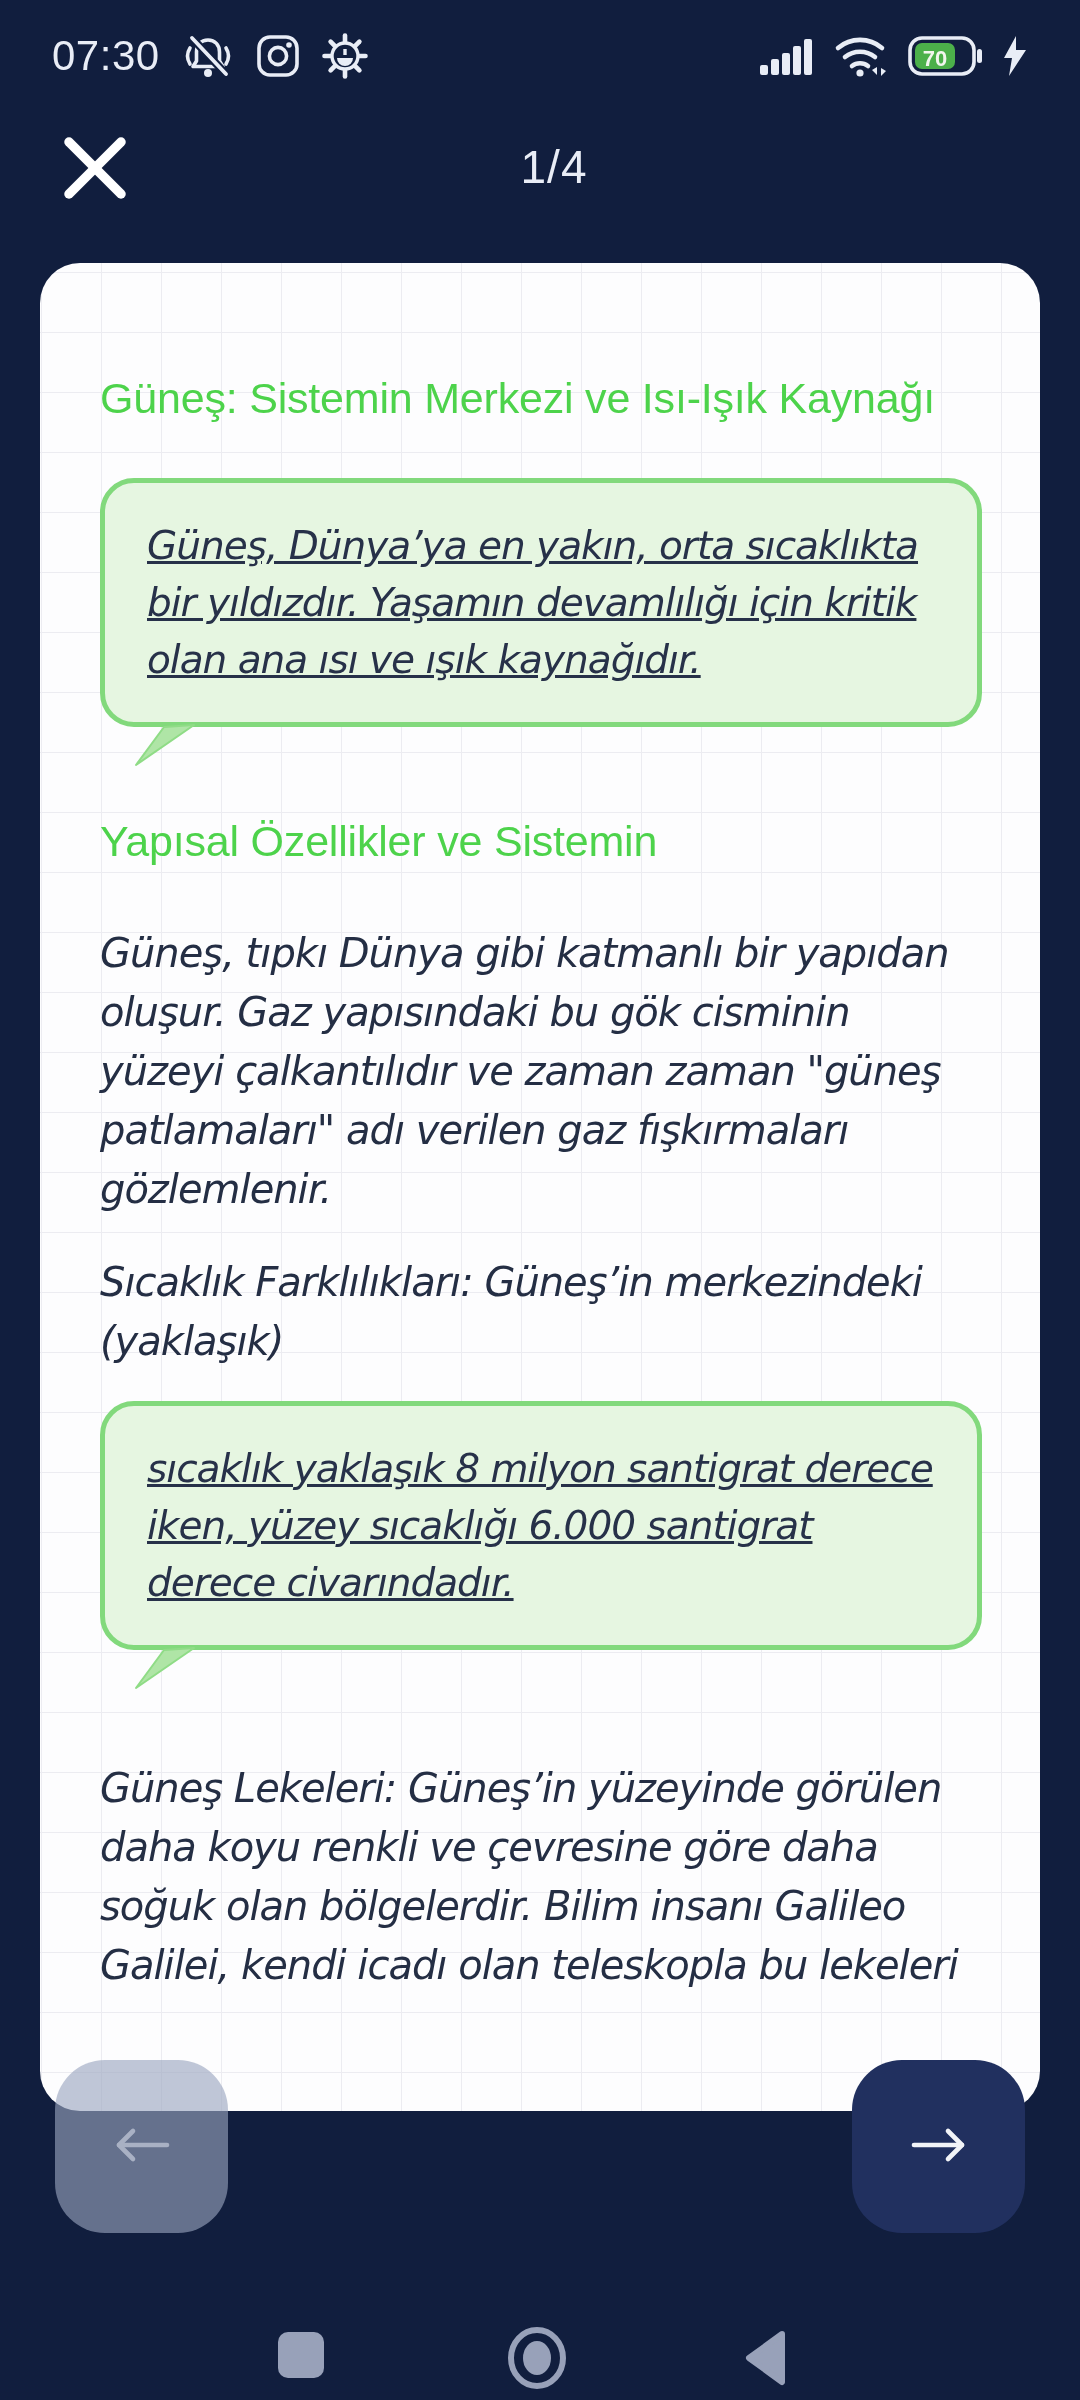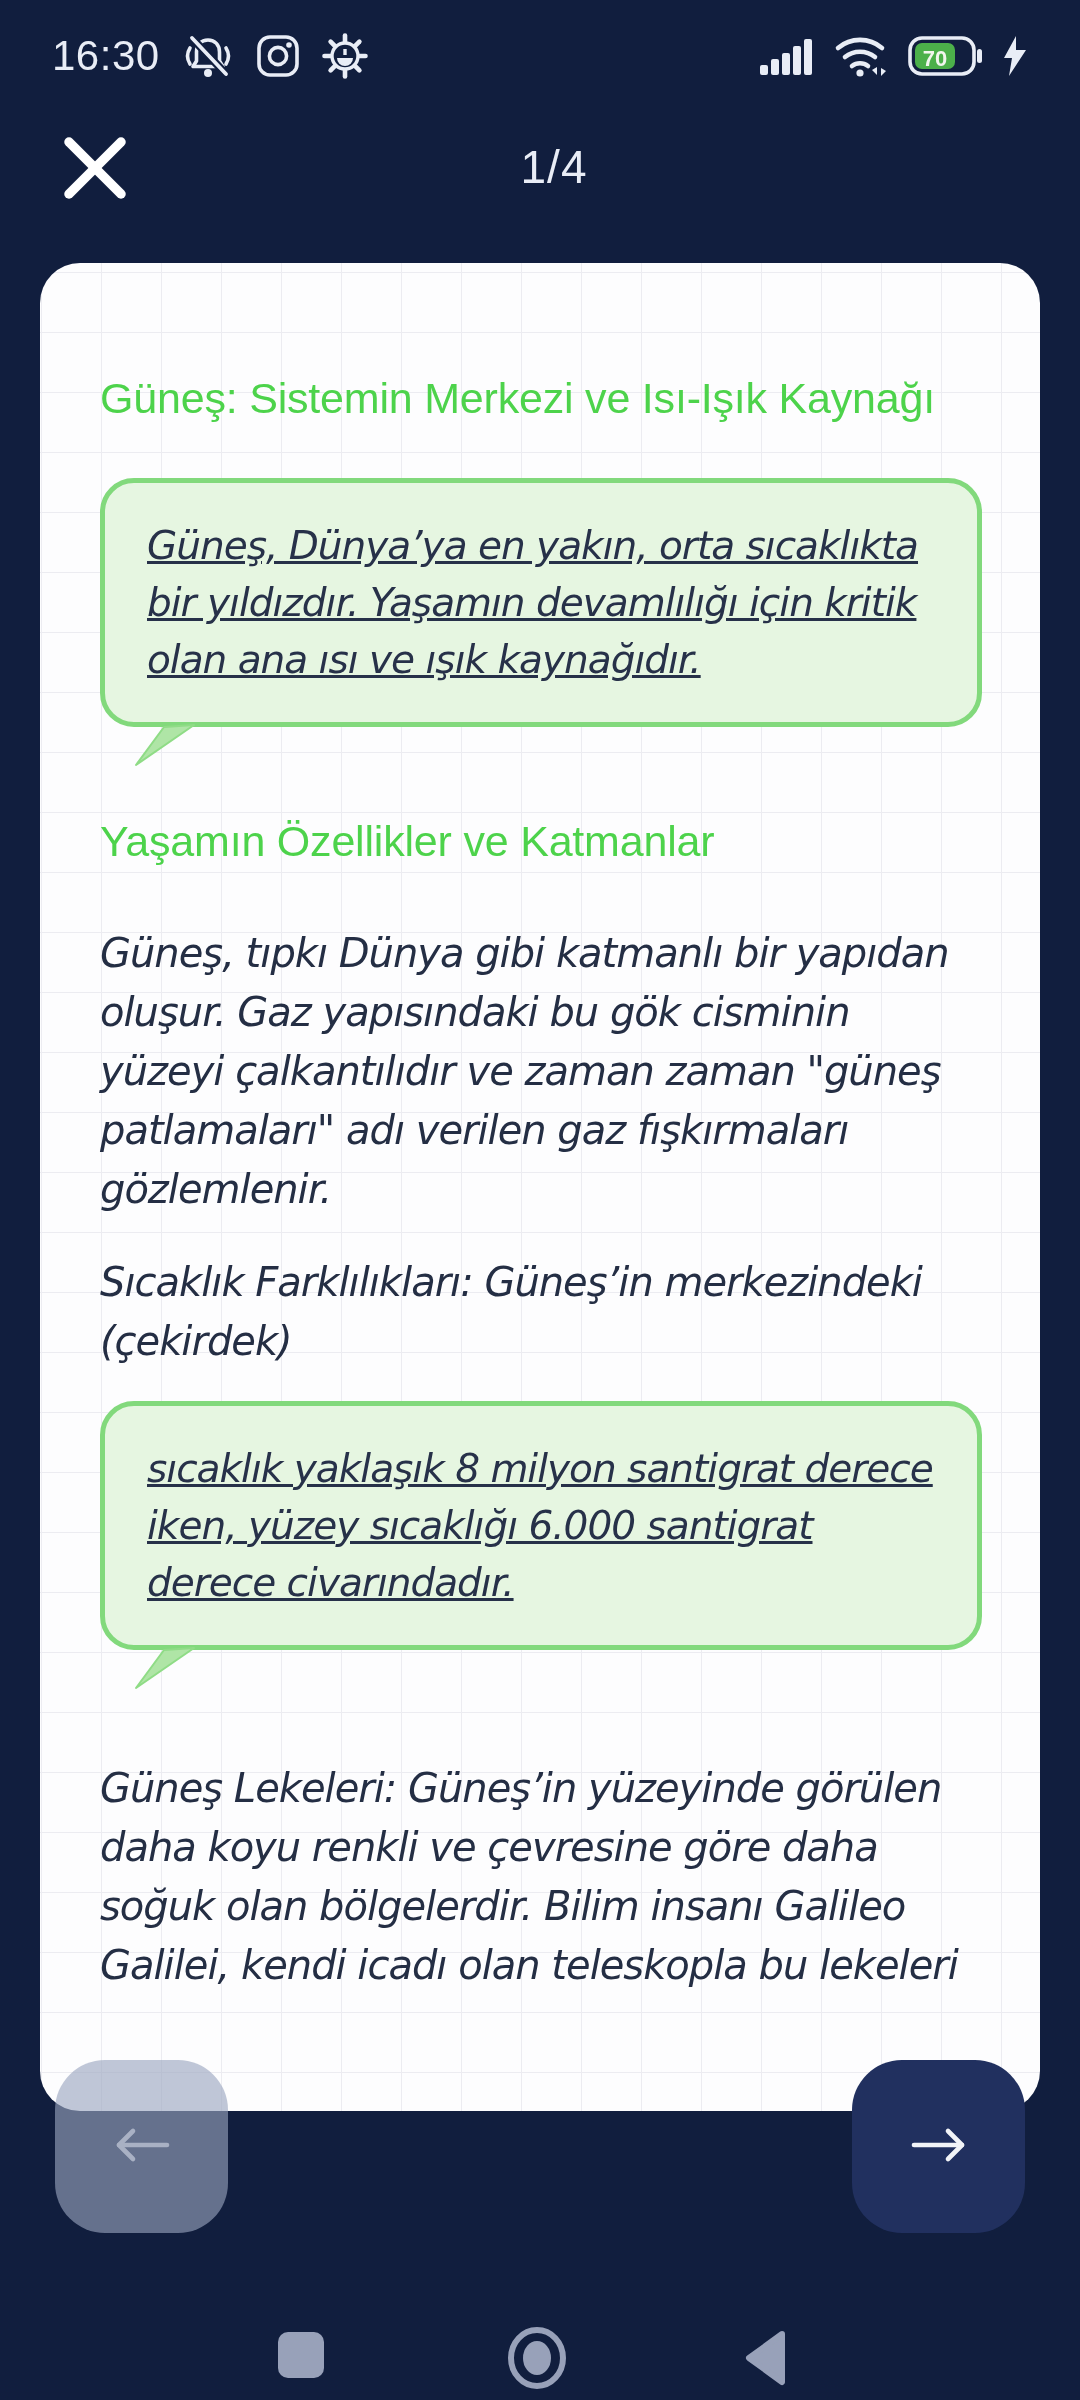--- a/index.html
+++ b/index.html
@@ -75,21 +75,21 @@
   .home-c{position:absolute;left:506px;top:2326px;width:62px;height:64px;}
   .back-t{position:absolute;left:744px;top:2330px;width:42px;height:56px;}
 </style>
 </head>
 <body>
 
 <div class="screen">
 
   <div class="status-bar">
     <div class="sb-left">
-      <span class="sb-time">16:30</span>
+      <span class="sb-time">07:30</span>
       <span class="sb-icon">
         <svg width="52" height="48" viewBox="0 0 52 48">
           <path d="M8 16 q-5 8 0 16" fill="none" stroke="#E9EDF6" stroke-width="3.6" stroke-linecap="round"></path>
           <path d="M44 16 q5 8 0 16" fill="none" stroke="#E9EDF6" stroke-width="3.6" stroke-linecap="round"></path>
           <path d="M26 8 c-7 0 -11.5 5 -11.5 12 l0 9 -3.5 5.5 30 0 -3.5 -5.5 0 -9 c0 -7 -4.5 -12 -11.5 -12 z" fill="none" stroke="#E9EDF6" stroke-width="3.6" stroke-linejoin="round"></path>
           <circle cx="26" cy="41" r="4" fill="#E9EDF6"></circle>
           <line x1="9" y1="5" x2="43" y2="41" stroke="#111E3E" stroke-width="8"></line>
           <line x1="10" y1="6" x2="44" y2="42" stroke="#E9EDF6" stroke-width="3.8" stroke-linecap="round"></line>
         </svg>
       </span>
@@ -172,25 +172,25 @@
 
     <h2>Güneş: Sistemin Merkezi ve Isı-Işık Kaynağı</h2>
 
     <div class="callout hand">Güneş, Dünya’ya en yakın, orta sıcaklıkta bir yıldızdır. Yaşamın devamlılığı için kritik olan ana ısı ve ışık kaynağıdır.</div>
     <span class="callout-tail">
       <svg width="80" height="48" viewBox="0 0 80 48">
         <path d="M64 3 L6 43 L34 5 Z" fill="#AFE5A6" stroke="#8FDC86" stroke-width="2" stroke-linejoin="round"></path>
       </svg>
     </span>
 
-    <h2 style="margin-top:38px;">Yaşamın Özellikler ve Katmanlar</h2>
+    <h2 style="margin-top:38px;">Yapısal Özellikler ve Sistemin</h2>
 
     <p class="hand first-after">Güneş, tıpkı Dünya gibi katmanlı bir yapıdan oluşur. Gaz yapısındaki bu gök cisminin yüzeyi çalkantılıdır ve zaman zaman "güneş patlamaları" adı verilen gaz fışkırmaları gözlemlenir.</p>
 
-    <p class="hand">Sıcaklık Farklılıkları: Güneş’in merkezindeki (çekirdek)</p>
+    <p class="hand">Sıcaklık Farklılıkları: Güneş’in merkezindeki (yaklaşık)</p>
 
     <div class="callout hand" style="margin-top:30px;">sıcaklık yaklaşık 8 milyon santigrat derece iken, yüzey sıcaklığı 6.000 santigrat derece civarındadır.</div>
     <span class="callout-tail">
       <svg width="80" height="48" viewBox="0 0 80 48">
         <path d="M64 3 L6 43 L34 5 Z" fill="#AFE5A6" stroke="#8FDC86" stroke-width="2" stroke-linejoin="round"></path>
       </svg>
     </span>
 
     <p class="hand" style="margin-top:62px;">Güneş Lekeleri: Güneş’in yüzeyinde görülen daha koyu renkli ve çevresine göre daha soğuk olan bölgelerdir. Bilim insanı Galileo Galilei, kendi icadı olan teleskopla bu lekeleri</p>
   </div>

